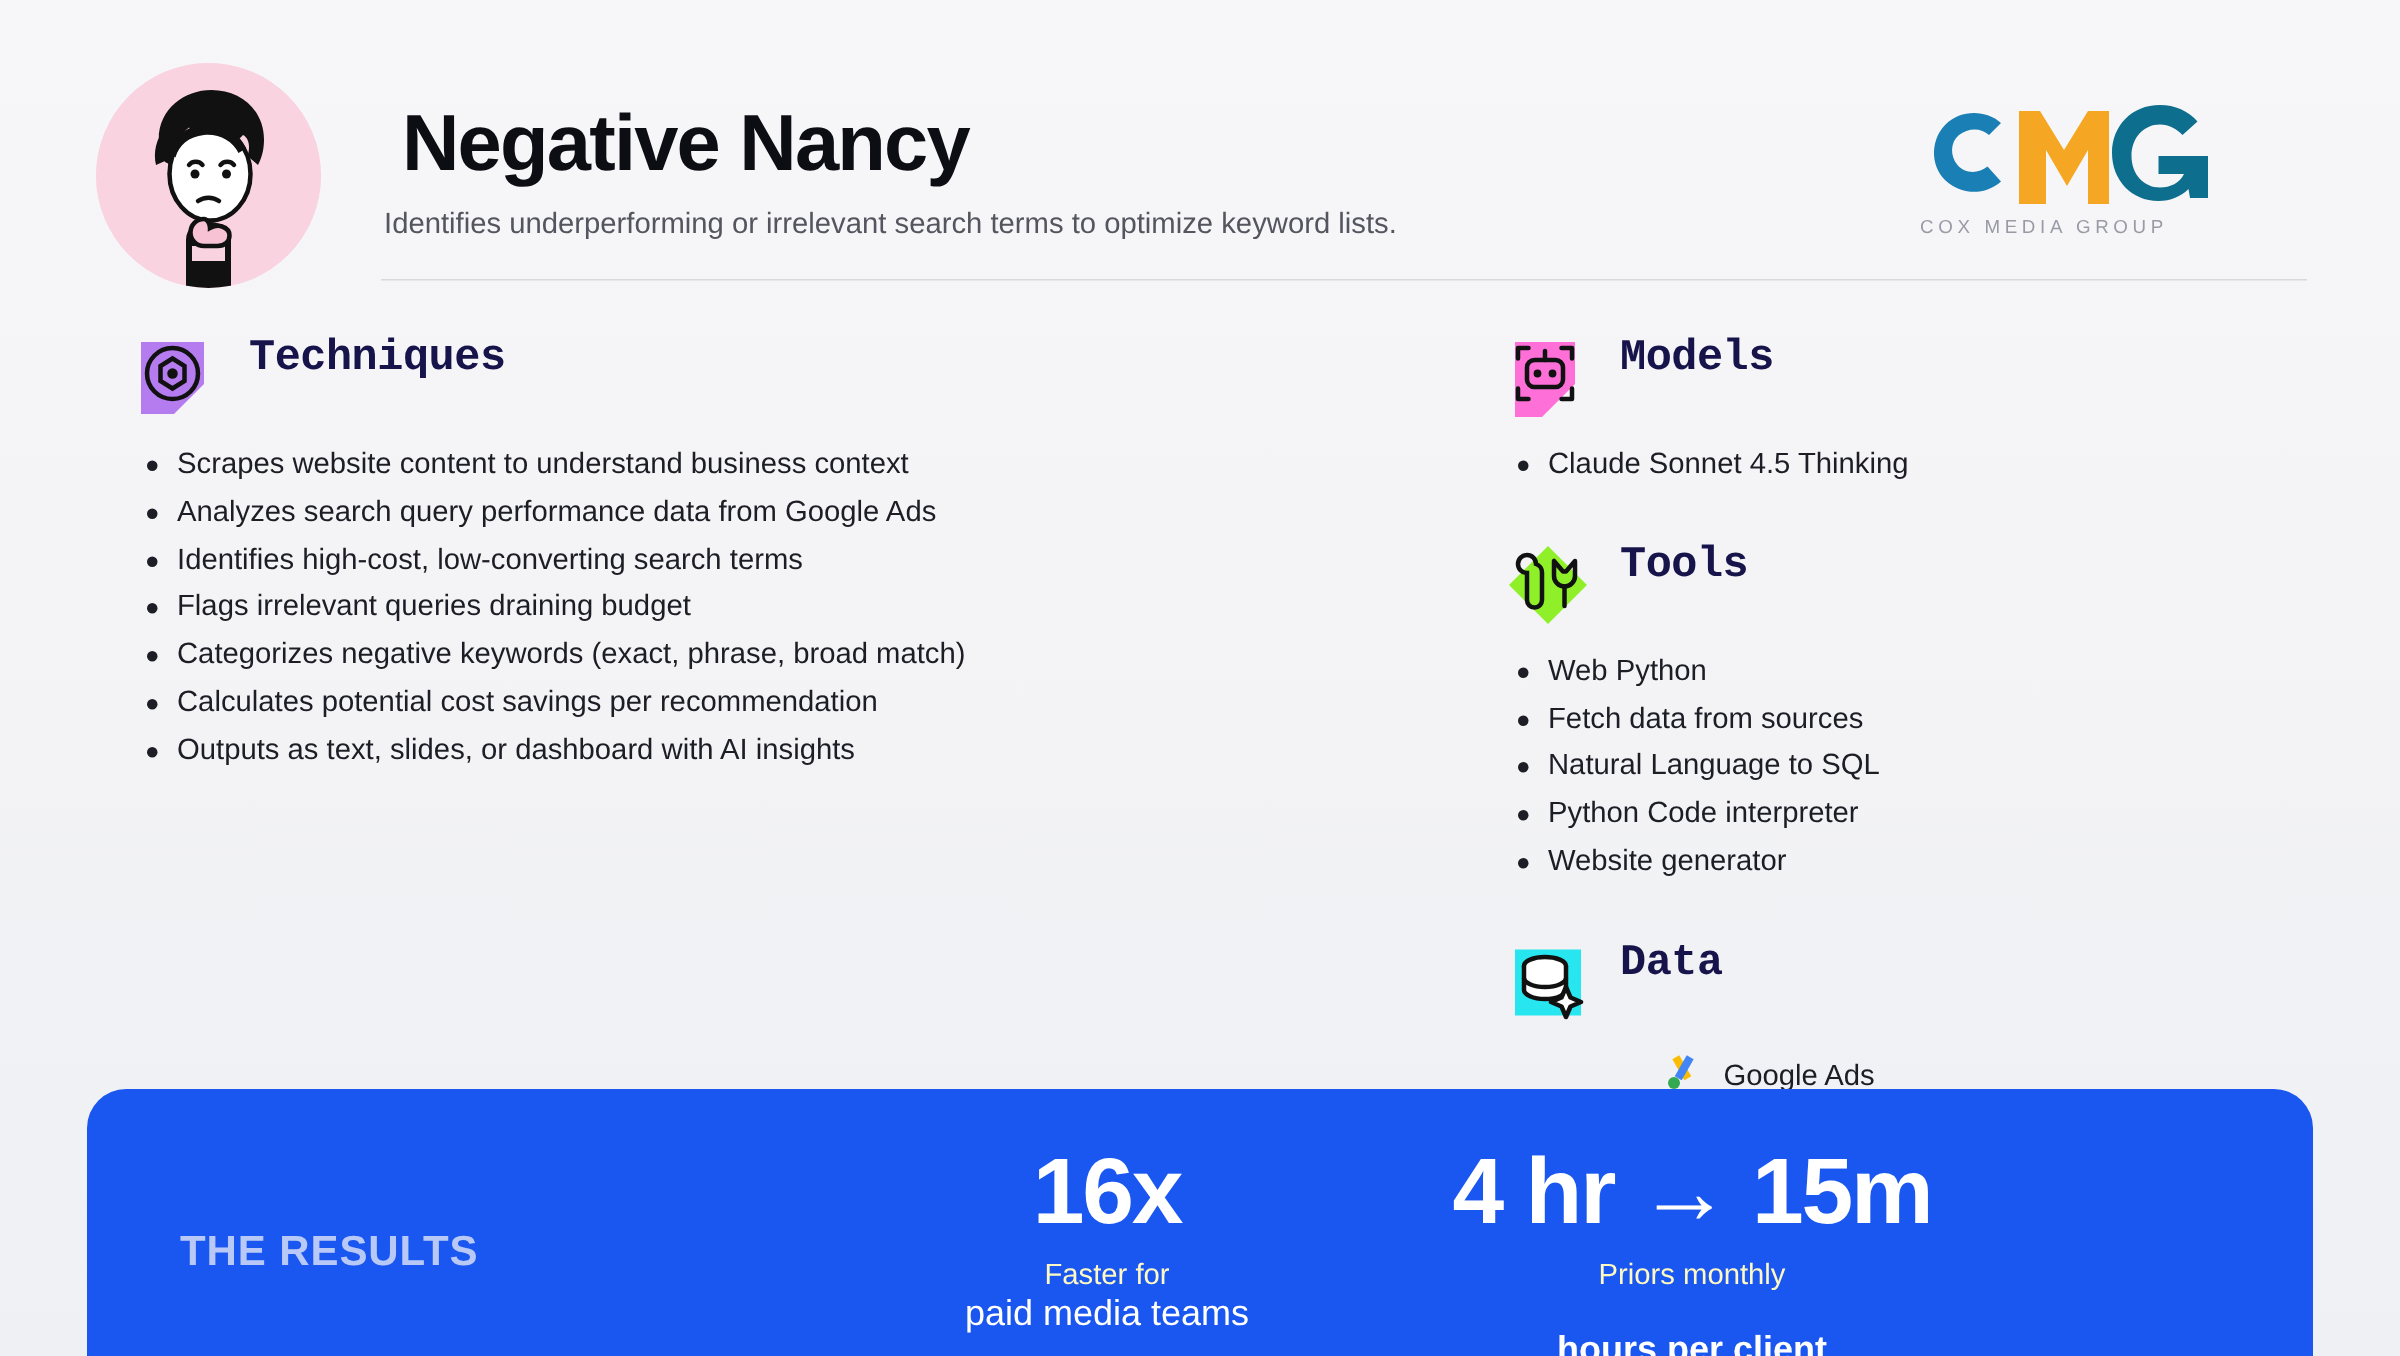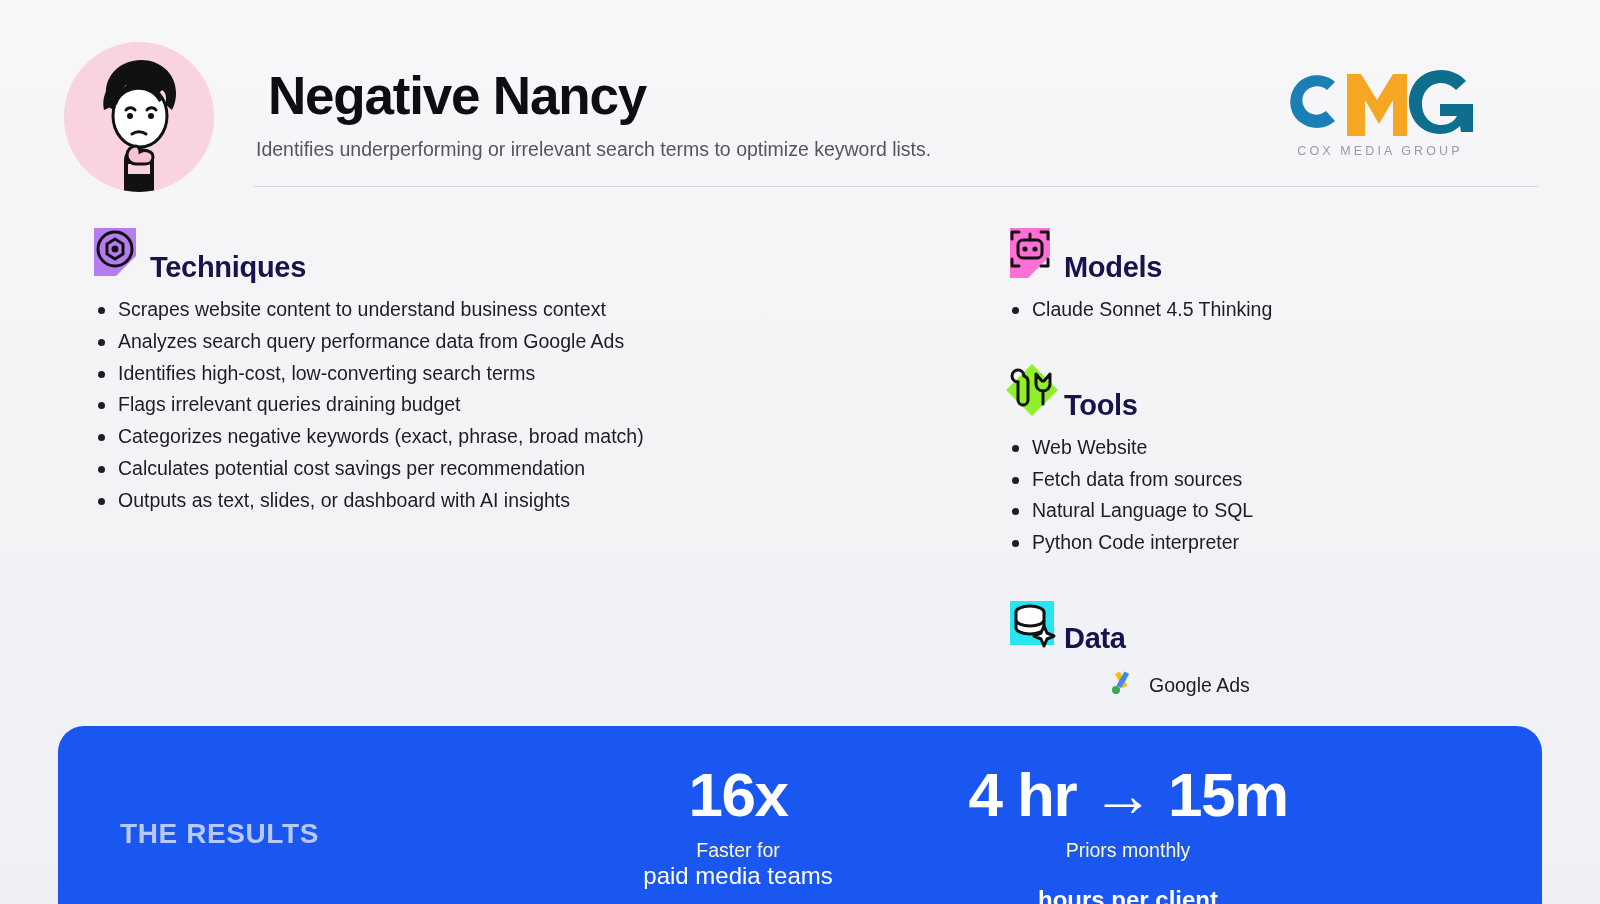--- a/index.html
+++ b/index.html
@@ -56,42 +56,44 @@
     left: 192px; right: 0; top: 158px;
     height: 1px;
     background: #d8d8de;
   }
 
   
   .logo {
     position: absolute;
     right: 58px; top: 40px;
     width: 200px;
-    text-align: center;
+    text-align: left;
   }
   .logo .mark { font-size: 0; line-height: 0; }
   .logo .logo-sub {
     margin-top: 4px;
     font-size: 12.5px;
     letter-spacing: 3.1px;
     color: #9a9aa6;
     font-weight: 400;
   }
 
   
   .col-left  { position: absolute; left: 88px;  top: 222px; width: 820px; }
   .col-right { position: absolute; left: 1002px; top: 222px; width: 560px; }
 
   .section { position: relative; margin-bottom: 4px; }
   .section + .section { margin-top: 34px; }
 
   .sec-head {
     display: flex;
-    align-items: flex-end;
+    align-items: flex-start;
+    gap: 16px;
     height: 62px;
+    font-family: Liberation Mono, monospace;
   }
   .sec-icon {
     width: 62px; height: 62px;
     flex: 0 0 62px;
     position: relative;
   }
   .sec-title {
     font-size: 29px;
     font-weight: 700;
     color: #16144a;
@@ -278,24 +280,25 @@
           <svg width="62" height="62" viewBox="0 0 62 62" aria-hidden="true">
             <path d="M30 4l26 26-26 26L4 30z" fill="#8ff02a"></path>
             <path d="M22 16a6 6 0 1 0-6 6v18a5 5 0 0 0 10 0V22a6 6 0 0 0-4-6z" fill="none" stroke="#111" stroke-width="3"></path>
             <path d="M34 14v10a7 7 0 0 0 14 0V14l-6 7-2 0z" fill="none" stroke="#111" stroke-width="3" stroke-linejoin="round"></path>
             <path d="M41 31v13" stroke="#111" stroke-width="3" stroke-linecap="round"></path>
           </svg>
         </div>
         <div class="sec-title">Tools</div>
       </div>
       <ul class="bullets right-list">
-        <li>Web Website</li>
+        <li>Web Python</li>
         <li>Fetch data from sources</li>
         <li>Natural Language to SQL</li>
         <li>Python Code interpreter</li>
+        <li>Website generator</li>
       </ul>
     </div>
 
     <div class="section">
       <div class="sec-head">
         <div class="sec-icon">
           <svg width="62" height="62" viewBox="0 0 62 62" aria-hidden="true">
             <rect x="8" y="8" width="44" height="44" fill="#28e6f0"></rect>
             <ellipse cx="28" cy="19" rx="14" ry="6" fill="#fff" stroke="#111" stroke-width="3"></ellipse>
             <path d="M14 19v16c0 3 6 6 14 6s14-3 14-6V19" fill="#fff" stroke="#111" stroke-width="3"></path>

